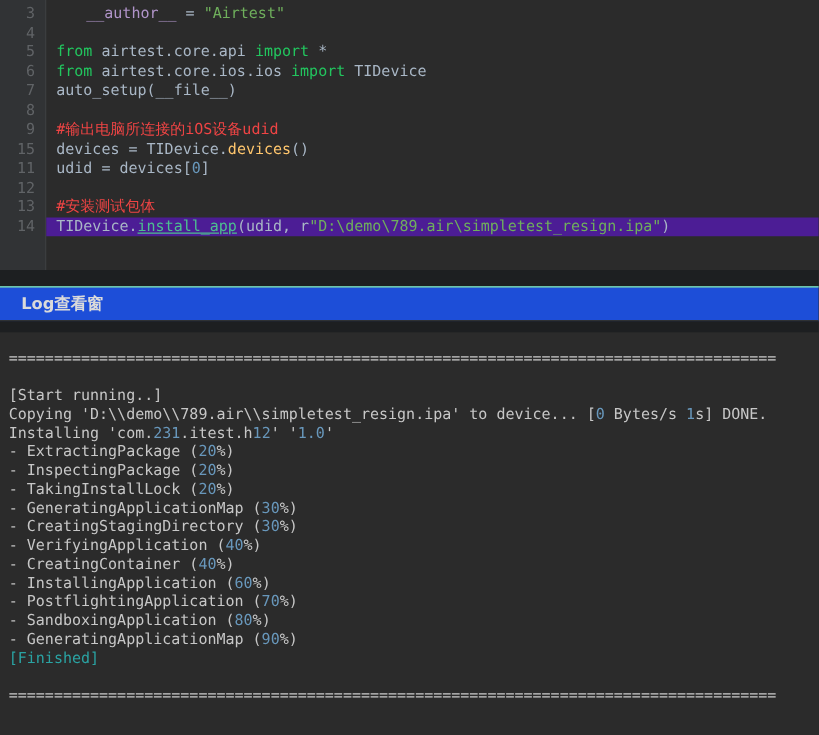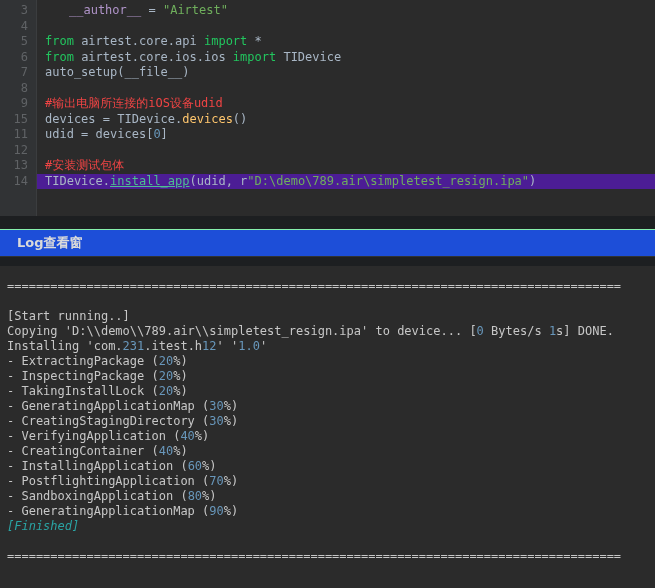--- a/index.html
+++ b/index.html
@@ -43,21 +43,21 @@
 
   
   .log {
     height:322px; background:#2b2b2b; overflow:hidden;
     padding:13px 0 0 7px;
     font-size:12px; line-height:15px; color:#c7c7c7;
   }
   .log-line { height:15px; white-space:pre; }
   .l-default  { color:#c7c7c7; }
   .l-number   { color:#6897bb; }
-  .l-finished { color:#2aa3a3;font-style:italic; }
+  .l-finished { color:#2aa3a3; }
 </style>
 </head>
 <body>
 
 <div class="editor">
   <div class="gutter-bg"></div>
   <div id="code-lines">
       <div class="code-line">
         <span class="ln">3</span>
         <span class="code"><span class="c-magic">__author__</span><span class="c-default"> = </span><span class="c-string">"Airtest"</span></span>

